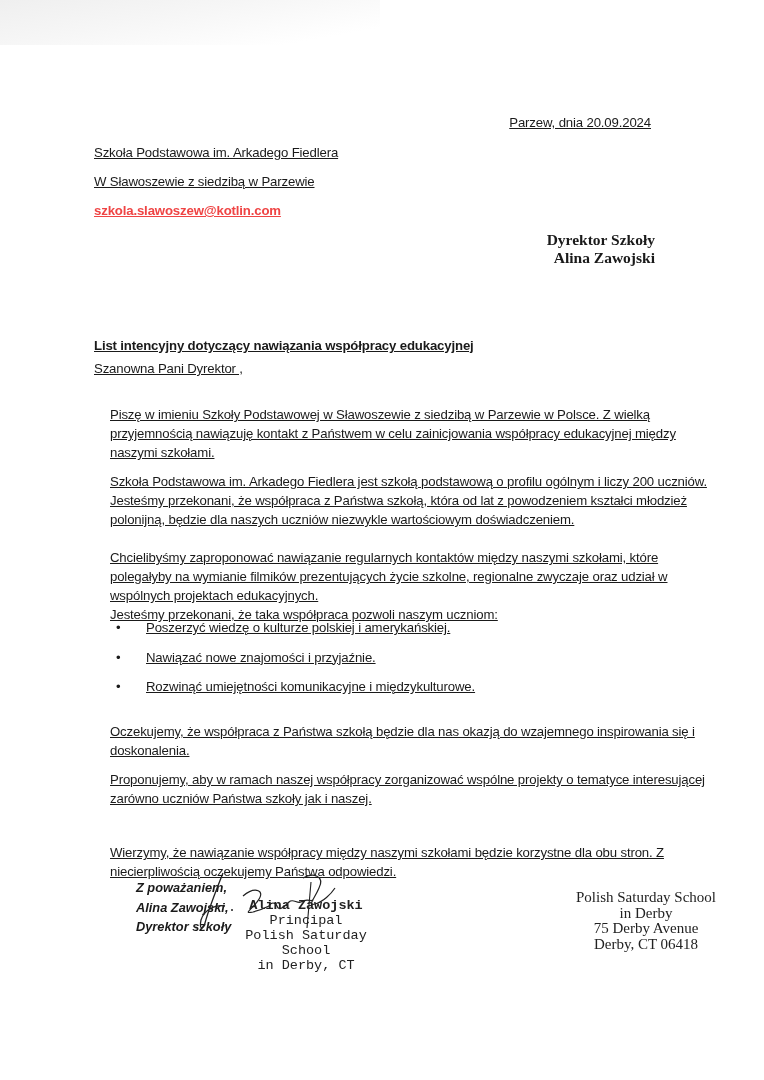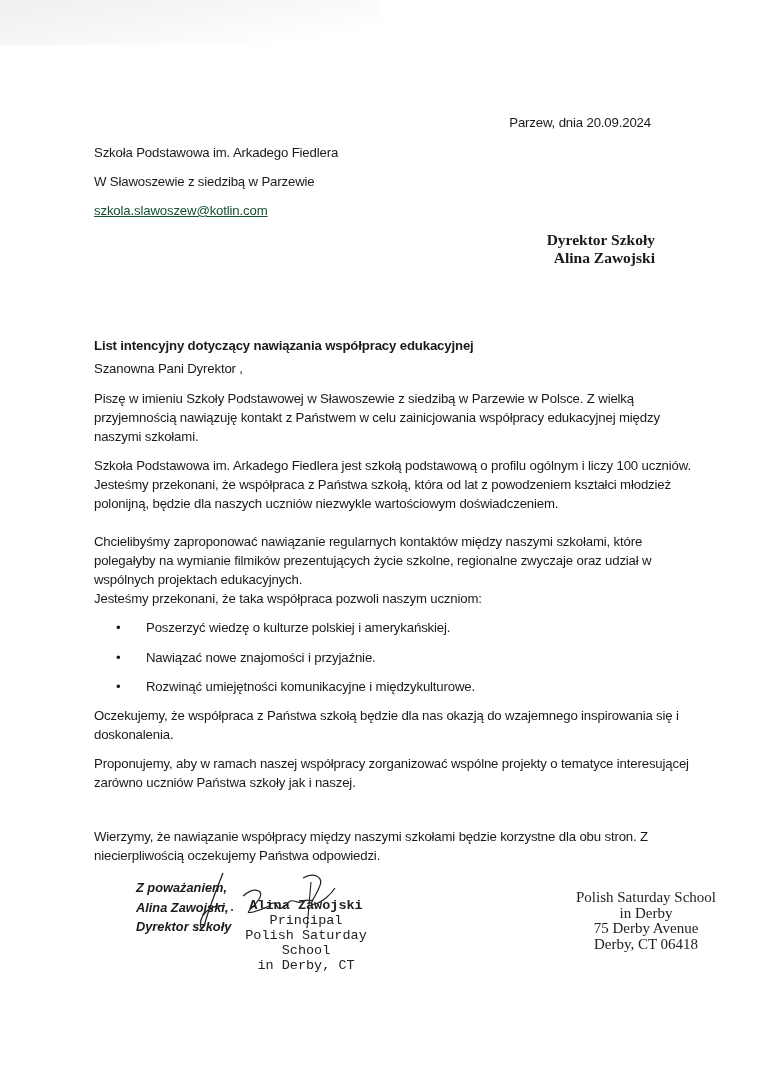--- a/index.html
+++ b/index.html
@@ -6,32 +6,32 @@
     body {
       width: 764px; height: 1080px; position: relative; overflow: hidden;
       background: #ffffff; color: #1a1a1a;
       font-family: "Liberation Sans", "DejaVu Sans", sans-serif;
     }
     .scan-shade {
       position: absolute; left: 0; top: 0; width: 380px; height: 45px;
       background: linear-gradient(170deg, #efefef 0%, #f6f6f6 40%, rgba(255,255,255,0) 85%);
     }
     .abs { position: absolute; }
-    .sans { font-family: "Liberation Sans", "DejaVu Sans", sans-serif; font-size: 13.2px; letter-spacing: -0.15px; }
+    .sans { font-family: "Liberation Sans", "DejaVu Sans", sans-serif; font-size: 13.2px; letter-spacing: -0.15px; text-decoration: underline; }
     .date { right: 113px; top: 115px; }
     .sender-line { left: 94px; text-align: right; }
-    .email { left: 94px; top: 203px; color: #14532d; text-decoration: underline; }
+    .email { left: 94px; top: 203px; color: #ef4444; text-decoration: underline; font-weight: bold; }
     .recipient {
       right: 109px; top: 231px; text-align: right;
       font-family: "Liberation Serif", "DejaVu Serif", serif; font-weight: bold;
       font-size: 15.5px; line-height: 17.5px; color: #1a1a1a;
     }
     .body-block { position: absolute; left: 94px; width: 600px; line-height: 19px; }
     .subject { font-weight: bold; top: 330px; margin-top: 6px; }
-    .para { margin: 0; }
+    .para { margin: 16px; }
     .bullet-list { position: absolute; left: 94px; top: 618px; margin: 0; padding: 0; list-style: none; }
     .bullet-list li { position: relative; padding-left: 52px; height: 29.5px; line-height: 19px; }
     .bullet-list .dot { position: absolute; left: 22px; top: 0; }
     .closing {
       position: absolute; left: 94px; top: 878px; font-style: italic; font-weight: bold;
       font-size: 12.8px; line-height: 19.5px; margin-left: 42px;
     }
     .stamp {
       position: absolute; font-family: "Liberation Mono", "DejaVu Sans Mono", monospace;
       font-size: 13.5px; line-height: 15px; text-align: center; color: #222;
@@ -57,21 +57,21 @@
 
 <div class="abs recipient">
   <div>Dyrektor Szkoły</div>
   <div>Alina Zawojski</div>
 </div>
 
 <div class="body-block sans subject">List intencyjny dotyczący nawiązania współpracy edukacyjnej</div>
 <div class="body-block sans" style="top:359px">Szanowna Pani Dyrektor ,</div>
 
 <p class="body-block sans para" style="top:389px">Piszę w imieniu Szkoły Podstawowej w Sławoszewie z siedzibą w Parzewie  w Polsce. Z wielką przyjemnością nawiązuję kontakt z Państwem w celu zainicjowania współpracy edukacyjnej między naszymi szkołami.</p>
-<p class="body-block sans para" style="top:456px">Szkoła Podstawowa im. Arkadego Fiedlera jest szkołą podstawową o profilu ogólnym i liczy 100 uczniów. Jesteśmy przekonani, że współpraca z Państwa szkołą, która od lat z powodzeniem kształci młodzież polonijną, będzie dla naszych uczniów niezwykle wartościowym doświadczeniem.</p>
+<p class="body-block sans para" style="top:456px">Szkoła Podstawowa im. Arkadego Fiedlera jest szkołą podstawową o profilu ogólnym i liczy 200 uczniów. Jesteśmy przekonani, że współpraca z Państwa szkołą, która od lat z powodzeniem kształci młodzież polonijną, będzie dla naszych uczniów niezwykle wartościowym doświadczeniem.</p>
 <p class="body-block sans para" style="top:532px">Chcielibyśmy zaproponować nawiązanie regularnych kontaktów między naszymi szkołami, które polegałyby na wymianie filmików prezentujących życie szkolne, regionalne zwyczaje oraz udział w wspólnych projektach edukacyjnych.</p>
 <p class="body-block sans para" style="top:589px">Jesteśmy przekonani, że taka współpraca pozwoli naszym uczniom:</p>
 
 <ul class="bullet-list sans">
   <li>
     <span class="dot">•</span>
     <span>Poszerzyć wiedzę o kulturze polskiej i amerykańskiej.</span>
   </li>
   <li>
     <span class="dot">•</span>

